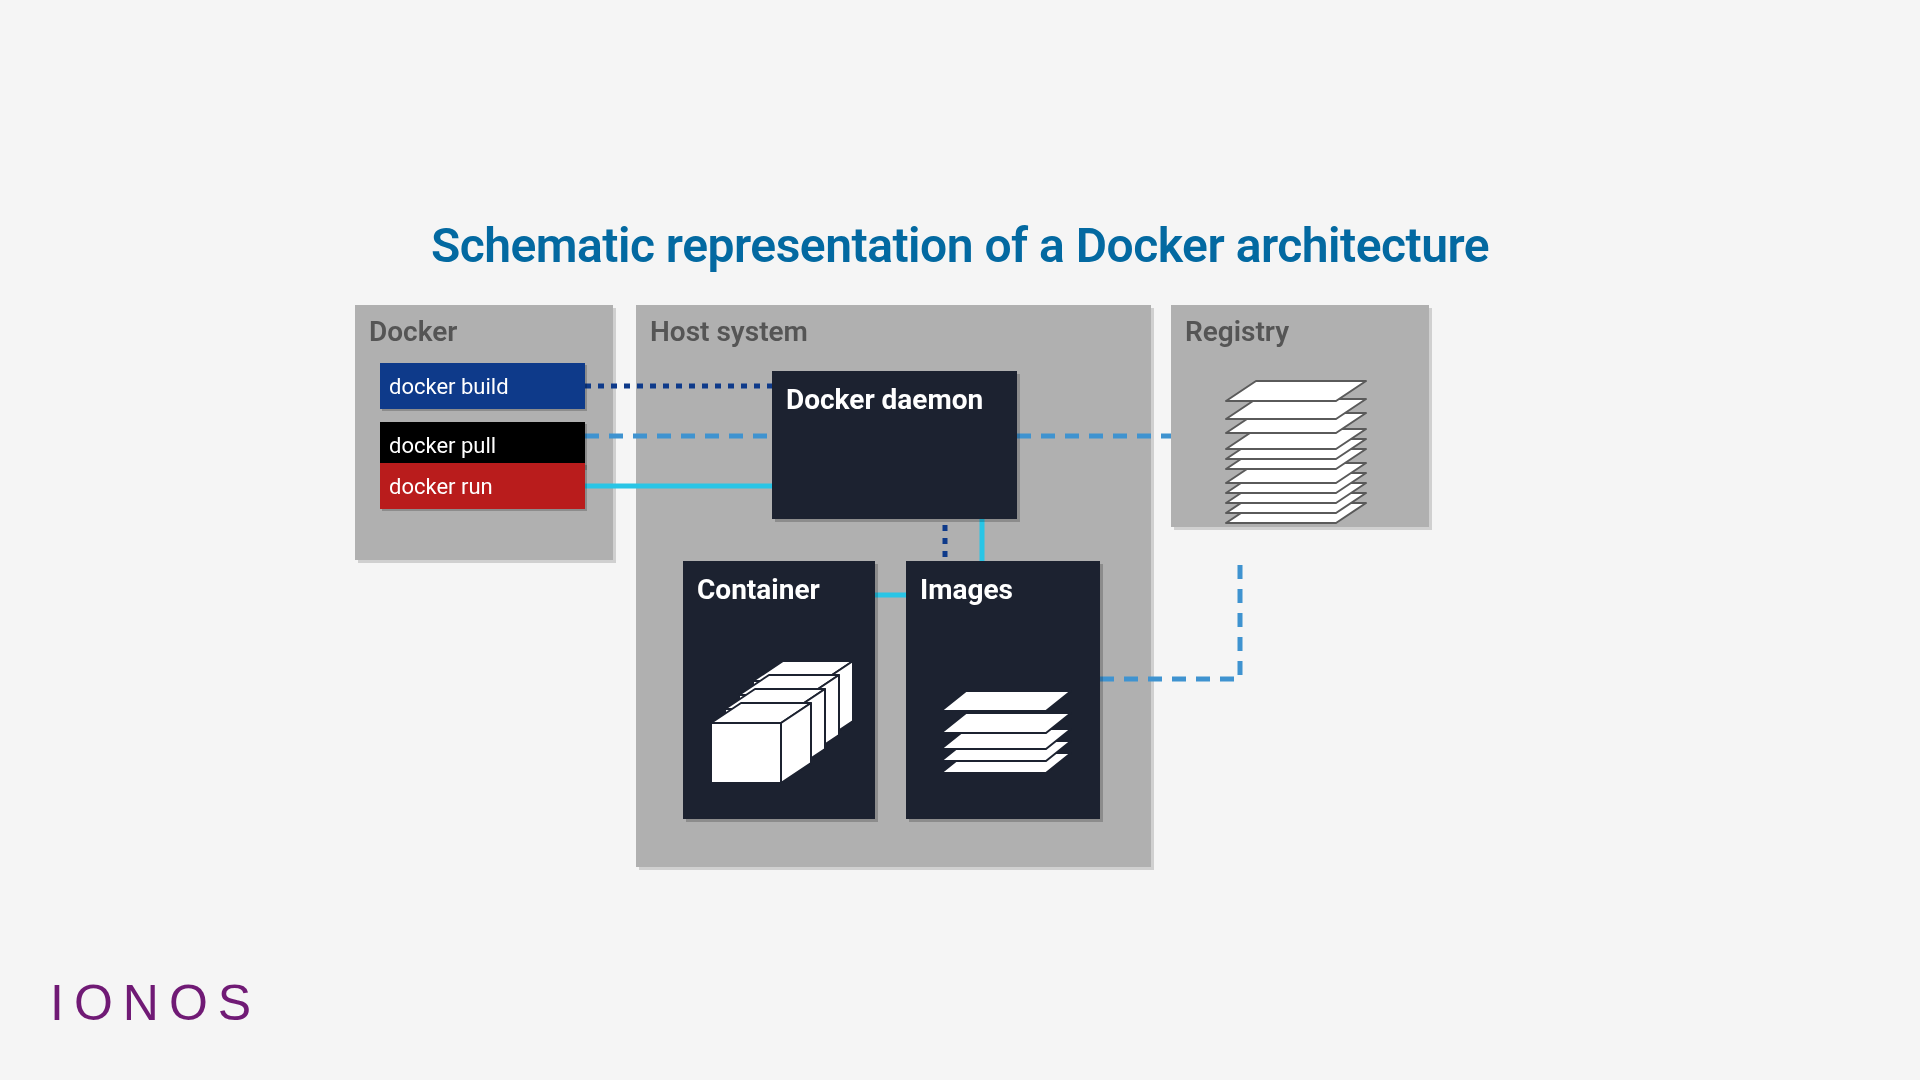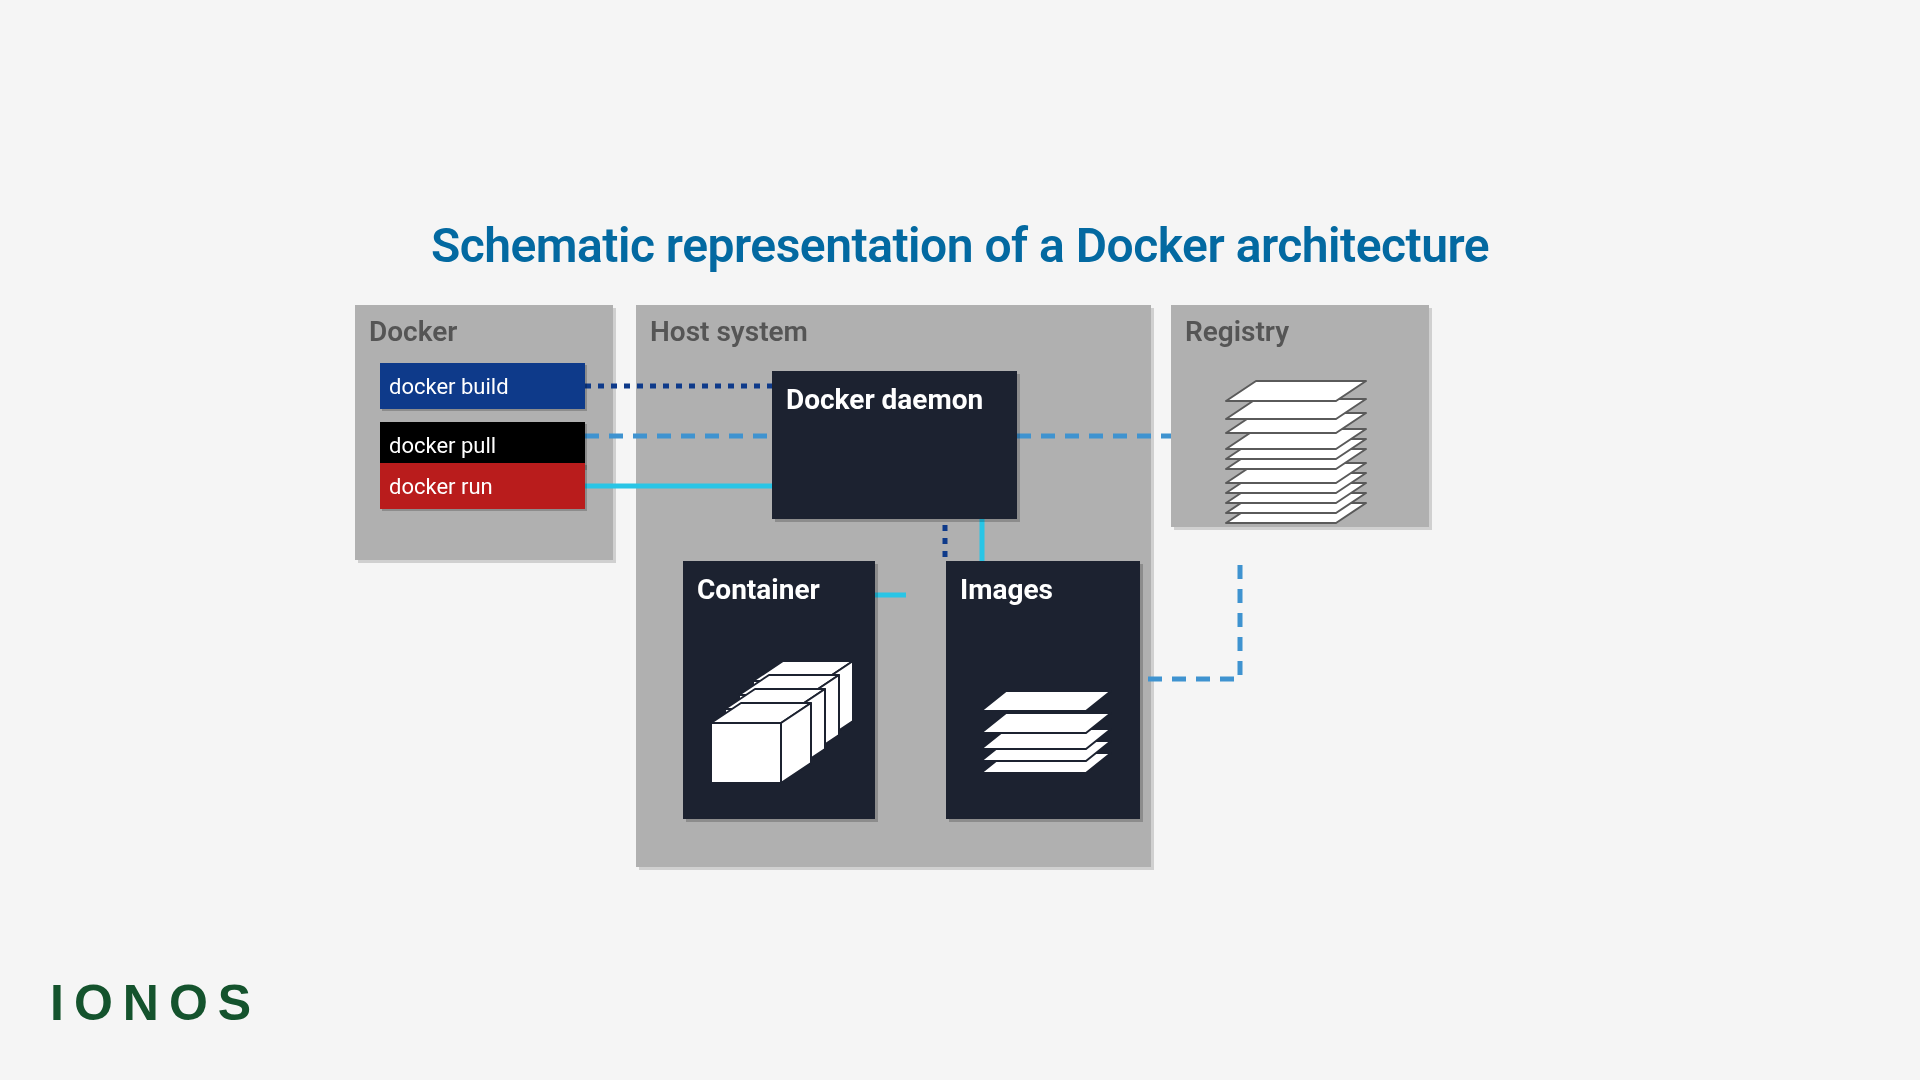--- a/index.html
+++ b/index.html
@@ -86,38 +86,38 @@
   .daemon {
     left: 562px; top: 236px;
     width: 245px; height: 148px;
   }
   .container-block {
     left: 473px; top: 426px;
     width: 192px; height: 258px;
   }
   .images-block {
     left: 696px; top: 426px;
-    width: 194px; height: 258px; margin-left: 40px;
+    width: 194px; height: 258px;
   }
 
   
   svg.connectors {
     position: absolute; left: 0; top: 0;
     width: 1500px; height: 810px;
     pointer-events: none;
   }
 
   .logo {
     position: absolute;
     left: 50px;
     bottom: 48px;
     font-size: 50px;
-    font-weight: 700;
+    font-weight: 400;
     letter-spacing: 10px;
-    color: #14532d;
+    color: #701a75;
     font-family: Arial, sans-serif;
   }
 
   
   .container-illust {
     position: absolute;
     left: 18px; top: 80px;
     width: 160px; height: 160px;
   }
   

